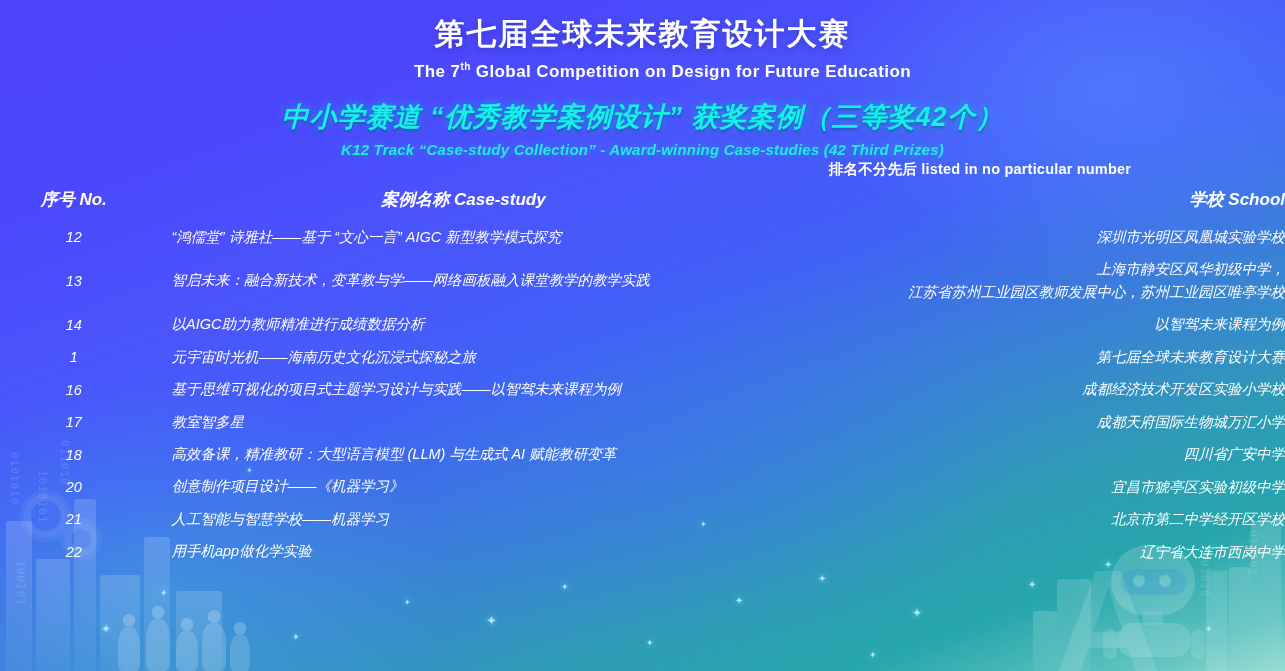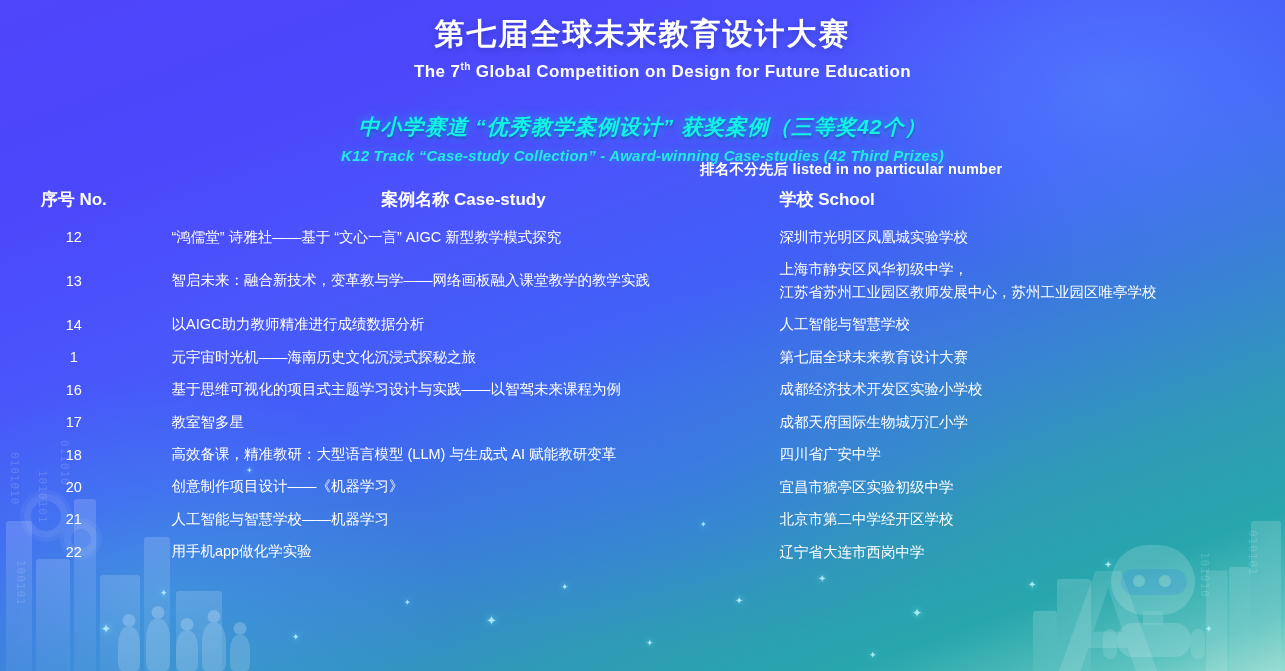--- a/index.html
+++ b/index.html
@@ -95,52 +95,53 @@
     margin-top:14px;
     font-size:30px;font-weight:bold;color:#ffffff;letter-spacing:2px;
     text-shadow:0 2px 6px rgba(20,30,120,.35);
   }
   .title-en{
     margin-top:6px;
     font-size:17px;font-weight:bold;color:#ffffff;letter-spacing:.4px;padding-left:40px;
   }
   .title-en sup{font-size:10px;vertical-align:super;}
   .subtitle-cn{
-    margin-top:31px;
-    font-size:21px;font-weight:bold;font-style:italic;letter-spacing:1px;
+    margin-top:17px;
+    font-size:27px;font-weight:bold;font-style:italic;letter-spacing:1px;
     color:#14f2e6;
     text-shadow:0 0 10px rgba(0,230,230,.55),0 2px 3px rgba(10,40,120,.5);
   }
   .subtitle-en{
     margin-top:6px;
     font-size:15px;font-weight:bold;font-style:italic;letter-spacing:.2px;
     color:#25e9e2;
     text-shadow:0 0 8px rgba(0,220,220,.45);
     text-align:center;
   }
 
   
   .note{
-    position:absolute;top:160px;left:700px;width:560px;text-align:left;
+    position:absolute;top:160px;left:700px;width:560px;text-align:center;
     font-size:14.5px;font-weight:bold;color:#ffffff;letter-spacing:.2px;
   }
   .tbl{
     position:absolute;top:186px;left:0;right:0;
     border-collapse:collapse;width:1285px;
     color:#ffffff;
+    font-style:italic;
   }
   .tbl th{
     font-size:17px;font-weight:bold;padding:2px 0 10px 0;color:#ffffff;
   }
   .tbl td{
     font-size:14.5px;padding:5px 0;color:#ffffff;vertical-align:middle;
   }
   .c-no{width:150px;text-align:center;}
   .c-case{width:620px;text-align:left;padding-left:24px !important;}
-  .c-school{width:515px;text-align:left;}
+  .c-school{width:515px;text-align:right;}
   .tbl th.c-case{text-align:center;padding-left:0 !important;}
   .school-line{display:block;line-height:1.55;}
   .no-cell{font-size:16px;}
 </style>
 </head>
 <body>
 
 <div class="stage">
 
   <div class="sheen-tr"></div>
@@ -242,21 +243,21 @@
           <td class="c-case">智启未来：融合新技术，变革教与学——网络画板融入课堂教学的教学实践</td>
           <td class="c-school">
             <span class="school-line">上海市静安区风华初级中学，</span>
             <span class="school-line">江苏省苏州工业园区教师发展中心，苏州工业园区唯亭学校</span>
           </td>
         </tr>
         <tr>
           <td class="c-no no-cell">14</td>
           <td class="c-case">以AIGC助力教师精准进行成绩数据分析</td>
           <td class="c-school">
-            <span class="school-line">人工智能与智慧学校</span>
+            <span class="school-line">以智驾未来课程为例</span>
           </td>
         </tr>
         <tr>
           <td class="c-no no-cell">1</td>
           <td class="c-case">元宇宙时光机——海南历史文化沉浸式探秘之旅</td>
           <td class="c-school">
             <span class="school-line">第七届全球未来教育设计大赛</span>
           </td>
         </tr>
         <tr>

